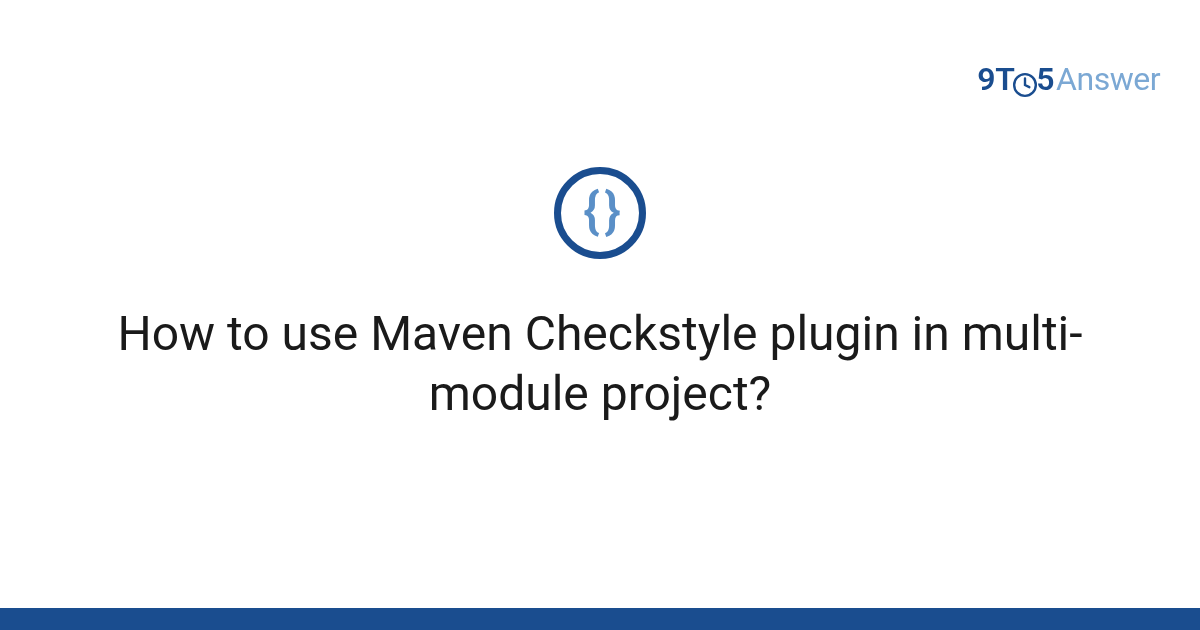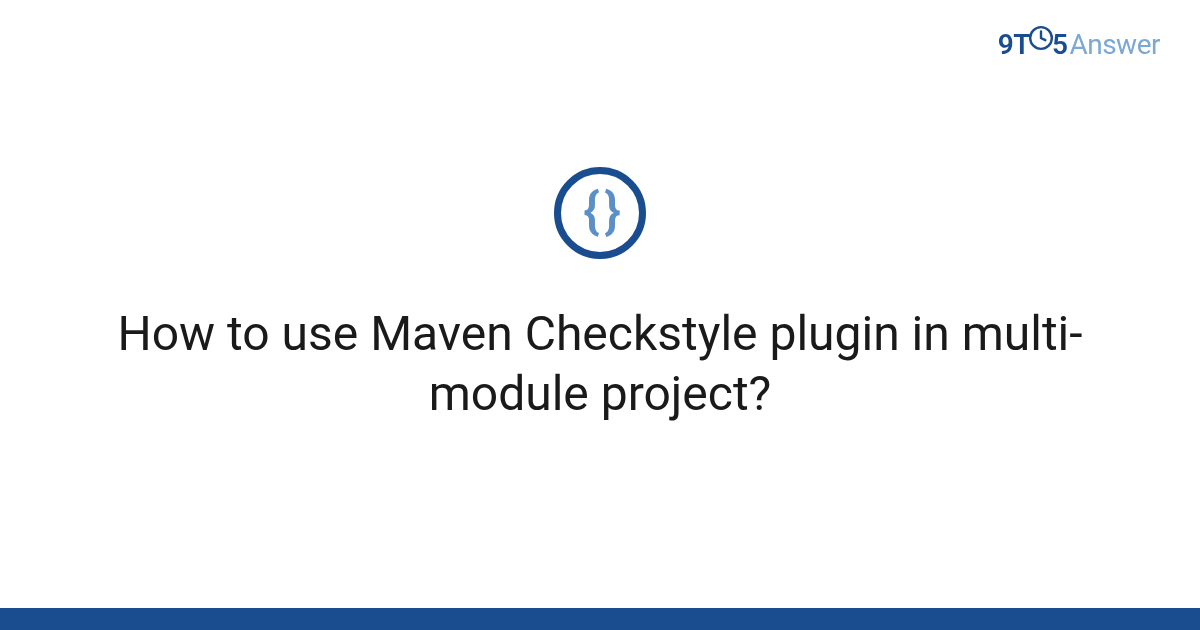--- a/index.html
+++ b/index.html
@@ -12,25 +12,25 @@
       height: 630px;
       background: #ffffff;
       font-family: -apple-system, BlinkMacSystemFont, "Segoe UI", Roboto, Helvetica, Arial, sans-serif;
       position: relative;
       overflow: hidden;
     }
     .logo {
       position: absolute;
       top: 28px;
       right: 40px;
-      font-size: 28px;
+      font-size: 32px;
       font-weight: 500;
       letter-spacing: -0.5px;
       display: flex;
-      align-items: flex-start;
+      align-items: flex-end;
     }
     .logo-9t {
       color: #1a4d8f;
       font-weight: 600;
     }
     .logo-o {
       color: #1a4d8f;
       font-weight: 600;
       display: inline-flex;
       align-items: center;
@@ -44,20 +44,21 @@
       margin-top: -3px;
     }
     .logo-5 {
       color: #1a4d8f;
       font-weight: 600;
     }
     .logo-answer {
       color: #7ba8d4;
       font-weight: 400;
       margin-left: 2px;
+      margin-top: 32px;
     }
     .content {
       display: flex;
       flex-direction: column;
       align-items: center;
       justify-content: center;
       width: 100%;
       height: 100%;
       padding: 0 60px;
       padding-bottom: 40px;

